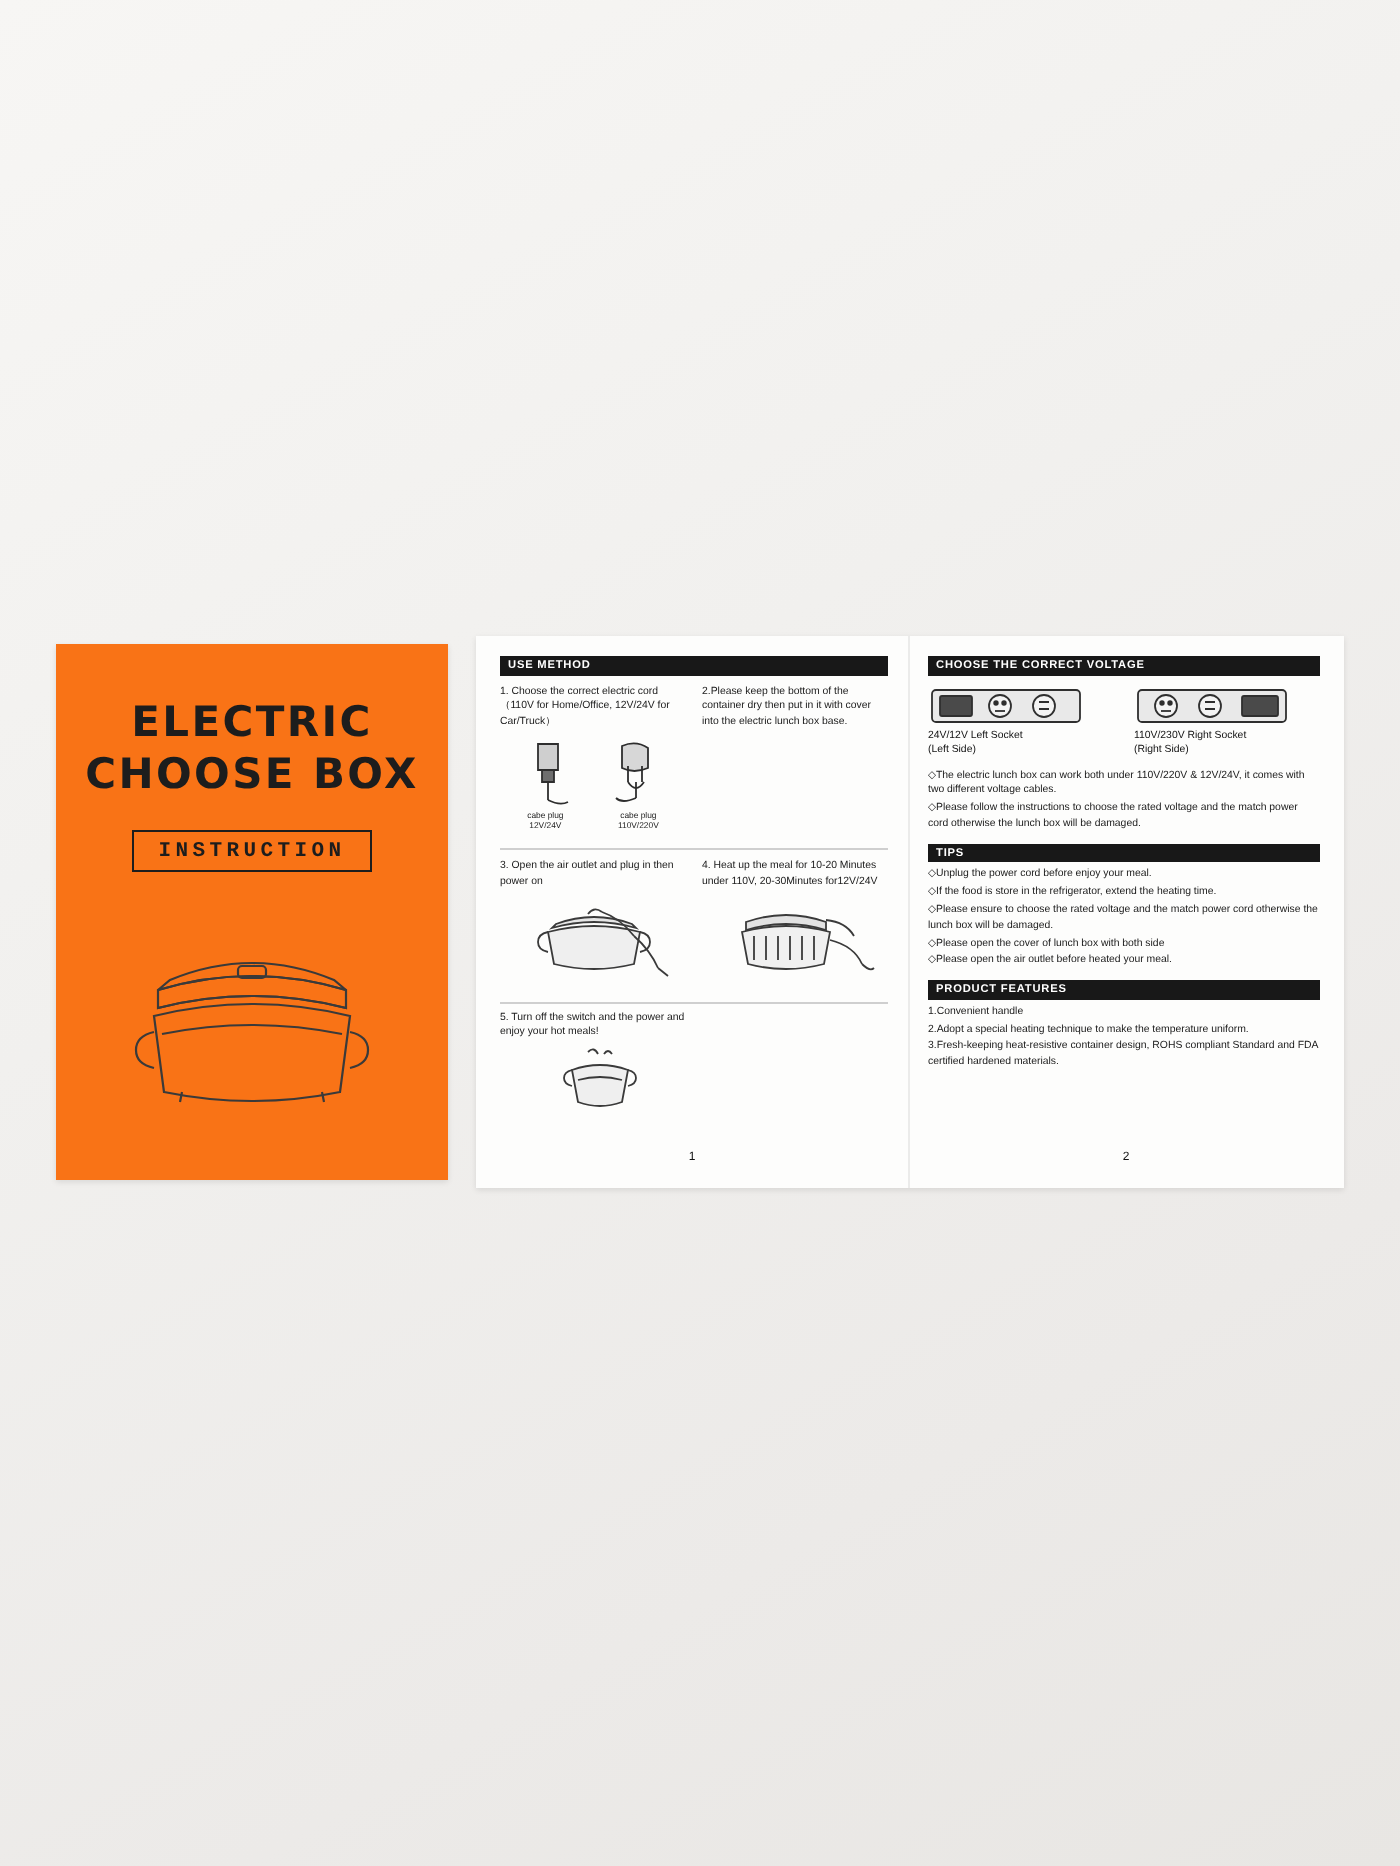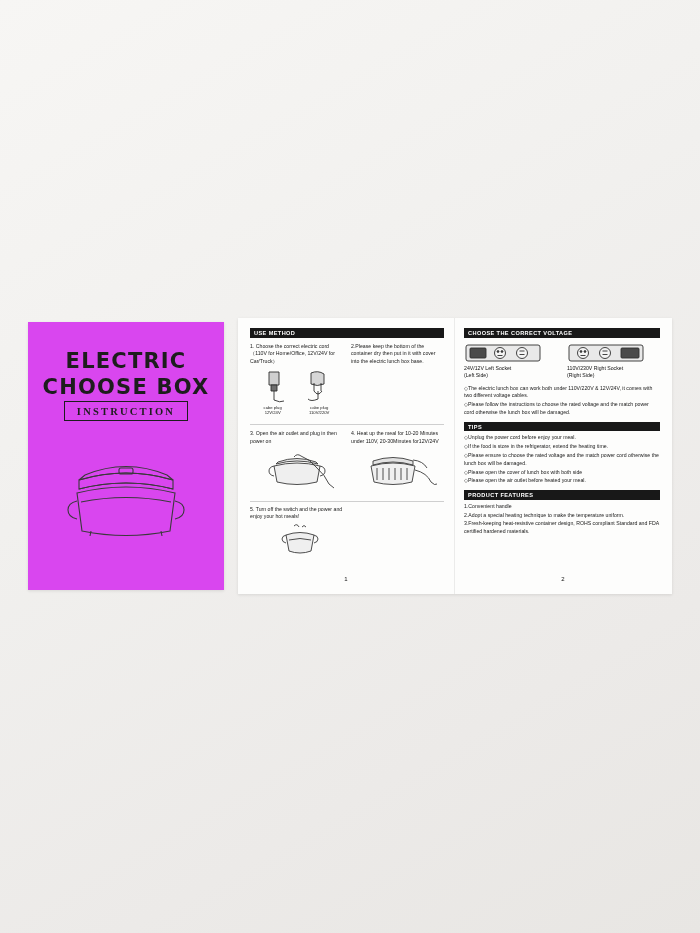--- a/index.html
+++ b/index.html
@@ -19,48 +19,49 @@
     inset: 0;
     background: linear-gradient(150deg, #f7f6f4 0%, #f1f0ee 40%, #eceae8 75%, #e8e6e3 100%);
   }
   
   .cover {
     position: absolute;
     left: 28px;
     top: 322px;
     width: 196px;
     height: 268px;
-    background: #d946ef;
+    background: #f97316;
     box-shadow: 0 1px 3px rgba(0,0,0,0.10);
   }
   .cover-inner {
     position: absolute;
     inset: 0;
     padding: 26px 14px 10px 14px;
     box-sizing: border-box;
     text-align: center;
   }
   .cover-title {
     font-family: "DejaVu Sans", sans-serif;
     font-weight: bold;
     font-size: 21px;
     letter-spacing: 1.2px;
     color: #1d1d1d;
     line-height: 1.25;
     margin: 0;
   }
   .cover-sub {
     display: inline-block;
+    margin-top: 14px;
     padding: 4px 12px 3px 12px;
     border: 1.4px solid #1d1d1d;
     font-size: 10.5px;
     letter-spacing: 2.2px;
     font-weight: bold;
     color: #1d1d1d;
-    font-family: Liberation Serif, serif;
+    font-family: Liberation Mono, monospace;
   }
   .cover-art {
     margin-top: 18px;
   }
   
   .spread {
     position: absolute;
     left: 238px;
     top: 318px;
     width: 434px;

